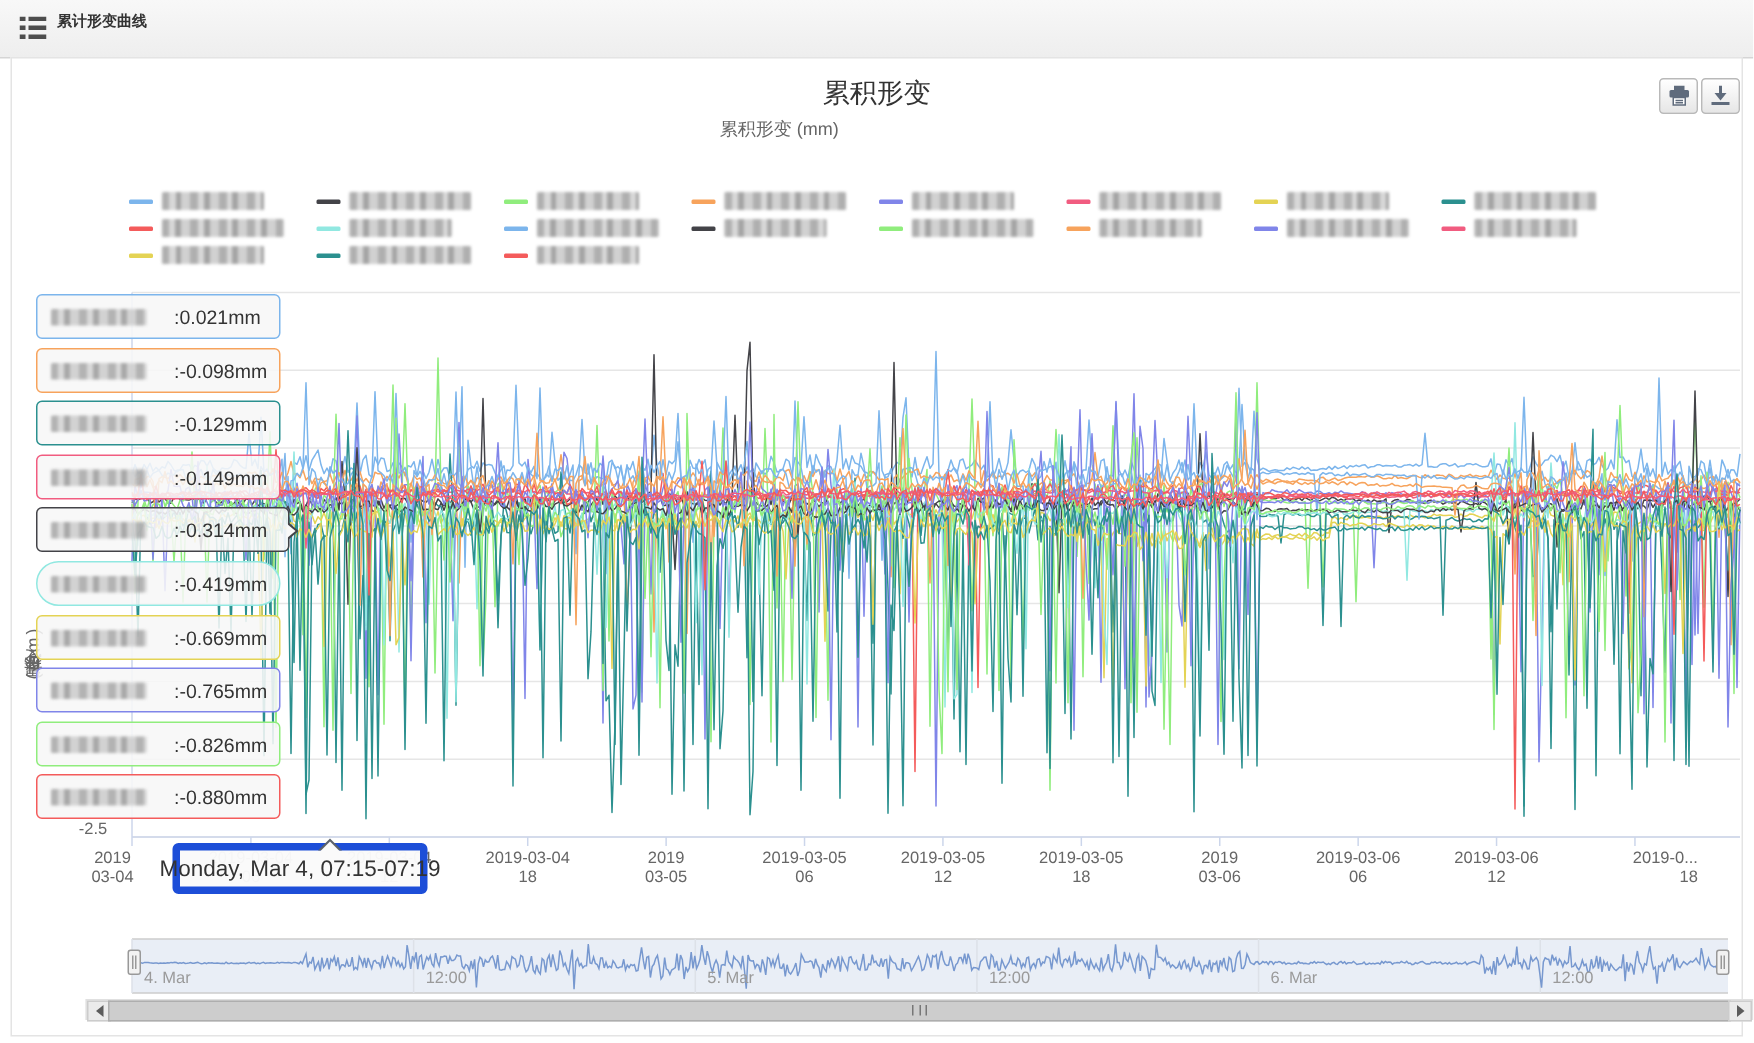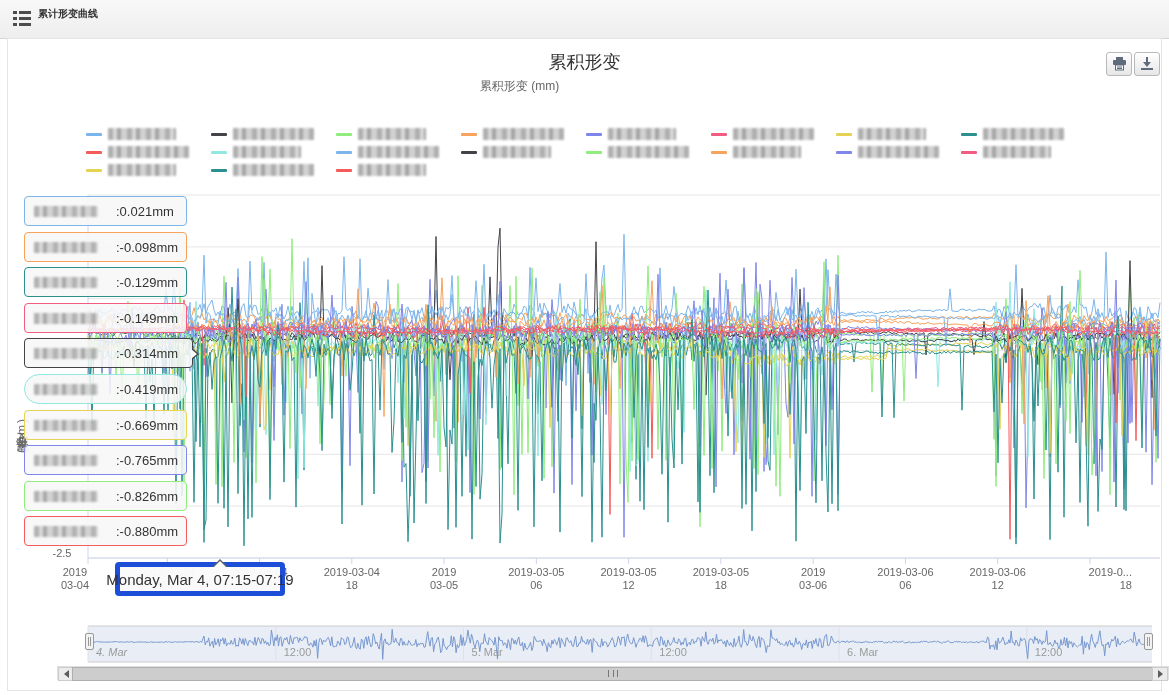--- a/index.html
+++ b/index.html
@@ -320,21 +320,21 @@
       <line x1="88" x2="1152" y1="37" y2="37" stroke="#ccc"></line>
       <line x1="88" x2="88" y1="1" y2="37" stroke="#dde1e8"></line>
       <line x1="275.7647058823529" x2="275.7647058823529" y1="1" y2="37" stroke="#dde1e8"></line>
       <line x1="463.52941176470586" x2="463.52941176470586" y1="1" y2="37" stroke="#dde1e8"></line>
       <line x1="651.2941176470588" x2="651.2941176470588" y1="1" y2="37" stroke="#dde1e8"></line>
       <line x1="839.0588235294117" x2="839.0588235294117" y1="1" y2="37" stroke="#dde1e8"></line>
       <line x1="1026.8235294117646" x2="1026.8235294117646" y1="1" y2="37" stroke="#dde1e8"></line>
       <polyline points="88.0,17.1 89.2,16.9 90.4,17.0 91.6,16.8 92.7,16.9 93.9,16.9 95.1,17.2 96.3,16.6 97.5,16.6 98.7,16.7 99.8,16.9 101.0,17.0 102.2,17.1 103.4,17.0 104.6,17.0 105.8,17.3 106.9,17.0 108.1,17.1 109.3,17.0 110.5,17.2 111.7,16.8 112.9,17.0 114.0,16.6 115.2,16.8 116.4,16.5 117.6,16.7 118.8,17.3 120.0,16.8 121.1,17.2 122.3,16.7 123.5,17.3 124.7,17.2 125.9,17.0 127.1,16.7 128.2,17.1 129.4,17.2 130.6,16.8 131.8,16.6 133.0,17.1 134.2,17.5 135.3,17.3 136.5,16.9 137.7,17.4 138.9,16.8 140.1,17.0 141.3,16.9 142.4,17.2 143.6,17.1 144.8,17.0 146.0,17.1 147.2,17.4 148.4,17.2 149.5,17.5 150.7,16.5 151.9,17.3 153.1,17.3 154.3,16.9 155.5,17.4 156.6,17.4 157.8,17.1 159.0,17.4 160.2,17.0 161.4,17.1 162.6,17.0 163.7,17.5 164.9,17.0 166.1,16.6 167.3,17.2 168.5,16.8 169.7,16.7 170.8,17.5 172.0,17.0 173.2,17.4 174.4,16.9 175.6,16.5 176.8,17.3 177.9,17.0 179.1,17.0 180.3,16.9 181.5,17.0 182.7,17.1 183.9,17.0 185.1,16.6 186.2,17.1 187.4,16.6 188.6,16.6 189.8,16.9 191.0,16.8 192.2,16.7 193.3,16.8 194.5,17.2 195.7,16.6 196.9,16.6 198.1,17.0 199.3,17.5 200.4,16.1 201.6,17.4 202.8,14.0 204.0,11.0 205.2,19.9 206.4,16.4 207.5,17.1 208.7,12.9 209.9,21.2 211.1,18.6 212.3,16.2 213.5,22.6 214.6,13.4 215.8,19.8 217.0,17.9 218.2,13.7 219.4,21.3 220.6,14.4 221.7,15.9 222.9,12.8 224.1,19.1 225.3,13.3 226.5,21.0 227.7,18.3 228.8,18.2 230.0,19.4 231.2,15.3 232.4,19.1 233.6,18.7 234.8,13.1 235.9,21.4 237.1,20.0 238.3,21.3 239.5,12.8 240.7,15.1 241.9,18.9 243.0,13.6 244.2,20.2 245.4,13.6 246.6,17.4 247.8,20.6 249.0,15.8 250.1,15.3 251.3,17.1 252.5,16.9 253.7,19.9 254.9,12.2 256.1,20.4 257.2,16.0 258.4,12.4 259.6,15.7 260.8,19.1 262.0,13.3 263.2,14.0 264.3,18.4 265.5,15.8 266.7,19.5 267.9,17.3 269.1,20.9 270.3,19.4 271.4,5.0 272.6,12.2 273.8,21.0 275.0,12.4 276.2,15.6 277.4,9.8 278.5,21.1 279.7,12.7 280.9,11.8 282.1,21.3 283.3,16.9 284.5,13.0 285.7,14.9 286.8,12.2 288.0,17.7 289.2,19.4 290.4,10.4 291.6,16.0 292.8,19.0 293.9,12.9 295.1,13.0 296.3,12.3 297.5,12.6 298.7,17.5 299.9,12.8 301.0,15.4 302.2,15.4 303.4,14.3 304.6,11.7 305.8,12.4 307.0,12.3 308.1,19.1 309.3,20.7 310.5,18.1 311.7,18.8 312.9,22.2 314.1,15.6 315.2,21.0 316.4,14.6 317.6,33.3 318.8,17.6 320.0,13.2 321.2,14.4 322.3,19.6 323.5,15.0 324.7,16.5 325.9,16.2 327.1,13.5 328.3,12.4 329.4,15.5 330.6,20.7 331.8,11.8 333.0,21.5 334.2,21.8 335.4,21.3 336.5,21.3 337.7,16.0 338.9,17.8 340.1,20.4 341.3,12.7 342.5,13.7 343.6,14.4 344.8,19.6 346.0,18.3 347.2,12.0 348.4,12.8 349.6,19.5 350.7,22.8 351.9,21.5 353.1,17.9 354.3,12.4 355.5,21.8 356.7,23.8 357.8,18.3 359.0,22.6 360.2,24.3 361.4,14.1 362.6,15.3 363.8,23.3 364.9,14.5 366.1,11.8 367.3,19.8 368.5,11.3 369.7,16.9 370.9,21.9 372.0,20.9 373.2,8.7 374.4,12.2 375.6,18.9 376.8,17.0 378.0,21.2 379.2,24.0 380.3,15.7 381.5,8.1 382.7,34.4 383.9,16.0 385.1,13.9 386.3,18.8 387.4,17.3 388.6,20.2 389.8,18.9 391.0,18.8 392.2,4.3 393.4,17.0 394.5,17.4 395.7,13.0 396.9,17.3 398.1,18.0 399.3,20.8 400.5,13.6 401.6,13.6 402.8,20.3 404.0,16.5 405.2,20.1 406.4,19.1 407.6,20.1 408.7,15.5 409.9,17.2 411.1,19.9 412.3,20.3 413.5,19.6 414.7,19.5 415.8,14.5 417.0,21.7 418.2,18.4 419.4,20.1 420.6,18.0 421.8,18.8 422.9,18.1 424.1,22.3 425.3,21.9 426.5,14.1 427.7,6.6 428.9,15.3 430.0,21.2 431.2,13.2 432.4,12.6 433.6,26.7 434.8,19.3 436.0,17.7 437.1,14.1 438.3,12.0 439.5,18.8 440.7,27.6 441.9,25.7 443.1,13.4 444.2,20.9 445.4,21.8 446.6,24.7 447.8,21.7 449.0,21.0 450.2,20.0 451.3,10.8 452.5,21.9 453.7,11.7 454.9,14.8 456.1,27.7 457.3,19.6 458.4,22.6 459.6,20.3 460.8,9.7 462.0,20.6 463.2,12.3 464.4,20.6 465.5,18.2 466.7,14.4 467.9,5.1 469.1,12.9 470.3,18.2 471.5,9.1 472.6,12.9 473.8,19.3 475.0,23.0 476.2,17.8 477.4,15.1 478.6,18.0 479.8,26.7 480.9,18.5 482.1,18.0 483.3,18.5 484.5,8.7 485.7,16.2 486.9,17.8 488.0,19.9 489.2,12.7 490.4,14.5 491.6,15.3 492.8,17.0 494.0,20.1 495.1,12.3 496.3,21.7 497.5,34.1 498.7,11.7 499.9,15.2 501.1,15.6 502.2,15.5 503.4,20.4 504.6,17.9 505.8,18.7 507.0,23.2 508.2,14.6 509.3,18.2 510.5,24.9 511.7,13.3 512.9,14.1 514.1,19.0 515.3,15.1 516.4,19.5 517.6,15.1 518.8,12.0 520.0,20.2 521.2,20.5 522.4,17.4 523.5,26.0 524.7,18.2 525.9,23.1 527.1,24.4 528.3,22.5 529.5,20.0 530.6,17.0 531.8,25.6 533.0,22.1 534.2,11.3 535.4,13.7 536.6,16.4 537.7,16.3 538.9,16.4 540.1,15.6 541.3,16.2 542.5,20.7 543.7,14.2 544.8,18.0 546.0,20.0 547.2,26.7 548.4,17.7 549.6,21.0 550.8,22.7 551.9,15.2 553.1,19.1 554.3,14.4 555.5,16.3 556.7,20.2 557.9,16.5 559.0,12.5 560.2,22.8 561.4,13.5 562.6,16.3 563.8,18.8 565.0,21.5 566.1,13.3 567.3,12.8 568.5,16.3 569.7,17.7 570.9,15.7 572.1,20.7 573.3,21.6 574.4,17.0 575.6,11.0 576.8,21.7 578.0,21.4 579.2,17.7 580.4,18.1 581.5,11.4 582.7,16.7 583.9,15.8 585.1,18.3 586.3,19.1 587.5,14.0 588.6,19.5 589.8,15.0 591.0,14.6 592.2,27.4 593.4,13.1 594.6,15.7 595.7,16.8 596.9,17.2 598.1,20.9 599.3,21.1 600.5,22.1 601.7,13.8 602.8,21.0 604.0,16.9 605.2,16.9 606.4,17.5 607.6,22.1 608.8,20.0 609.9,17.8 611.1,15.2 612.3,12.7 613.5,16.1 614.7,22.0 615.9,21.2 617.0,17.6 618.2,11.5 619.4,14.0 620.6,20.1 621.8,12.2 623.0,12.9 624.1,11.7 625.3,21.3 626.5,13.5 627.7,9.0 628.9,14.9 630.1,17.8 631.2,18.7 632.4,18.4 633.6,12.6 634.8,16.9 636.0,22.3 637.2,18.2 638.3,17.1 639.5,13.5 640.7,13.4 641.9,16.7 643.1,10.7 644.3,17.7 645.4,10.8 646.6,14.6 647.8,21.8 649.0,20.0 650.2,20.1 651.4,20.4 652.5,21.4 653.7,16.1 654.9,14.9 656.1,13.2 657.3,13.0 658.5,18.3 659.6,21.1 660.8,11.5 662.0,13.0 663.2,20.1 664.4,15.6 665.6,21.7 666.7,21.5 667.9,14.9 669.1,17.8 670.3,20.5 671.5,18.4 672.7,16.5 673.9,12.5 675.0,17.5 676.2,17.3 677.4,18.7 678.6,13.8 679.8,15.4 681.0,20.2 682.1,17.3 683.3,19.4 684.5,13.7 685.7,13.1 686.9,21.5 688.1,18.5 689.2,17.3 690.4,20.1 691.6,14.7 692.8,14.2 694.0,18.7 695.2,16.4 696.3,16.9 697.5,12.7 698.7,13.1 699.9,13.9 701.1,21.2 702.3,11.7 703.4,14.3 704.6,16.5 705.8,6.8 707.0,16.9 708.2,19.4 709.4,15.0 710.5,14.3 711.7,16.3 712.9,13.2 714.1,19.2 715.3,17.4 716.5,9.2 717.6,18.1 718.8,14.9 720.0,15.9 721.2,14.3 722.4,16.5 723.6,19.1 724.7,16.1 725.9,21.9 727.1,14.9 728.3,18.3 729.5,20.6 730.7,17.5 731.8,20.3 733.0,22.2 734.2,13.4 735.4,21.5 736.6,18.6 737.8,16.5 738.9,11.1 740.1,20.2 741.3,22.3 742.5,17.5 743.7,4.6 744.9,16.7 746.0,16.7 747.2,20.7 748.4,18.2 749.6,9.6 750.8,14.6 752.0,16.0 753.1,11.4 754.3,15.1 755.5,20.0 756.7,22.7 757.9,14.2 759.1,11.4 760.2,22.3 761.4,12.6 762.6,13.8 763.8,15.4 765.0,19.9 766.2,27.6 767.4,20.6 768.5,21.3 769.7,21.3 770.9,4.8 772.1,13.0 773.3,13.1 774.5,14.0 775.6,15.7 776.8,13.7 778.0,17.9 779.2,16.5 780.4,19.8 781.6,18.2 782.7,19.2 783.9,20.5 785.1,19.7 786.3,16.6 787.5,21.3 788.7,16.7 789.8,15.3 791.0,20.1 792.2,18.0 793.4,22.2 794.6,19.8 795.8,12.8 796.9,18.6 798.1,19.3 799.3,16.1 800.5,19.1 801.7,24.6 802.9,18.9 804.0,18.5 805.2,20.4 806.4,14.9 807.6,23.0 808.8,17.1 810.0,17.9 811.1,16.1 812.3,23.5 813.5,15.2 814.7,18.6 815.9,13.6 817.1,20.0 818.2,21.5 819.4,13.3 820.6,14.6 821.8,22.7 823.0,22.1 824.2,13.9 825.3,10.6 826.5,9.3 827.7,20.5 828.9,20.6 830.1,18.0 831.3,11.0 832.4,13.4 833.6,16.7 834.8,17.4 836.0,18.0 837.2,16.3 838.4,16.1 839.5,17.8 840.7,17.2 841.9,16.0 843.1,16.7 844.3,16.2 845.5,17.9 846.6,16.0 847.8,16.1 849.0,17.8 850.2,16.4 851.4,16.7 852.6,16.1 853.7,16.3 854.9,17.3 856.1,16.5 857.3,17.9 858.5,17.1 859.7,17.2 860.8,17.6 862.0,17.5 863.2,17.1 864.4,17.5 865.6,16.0 866.8,17.1 868.0,16.9 869.1,17.4 870.3,17.2 871.5,17.5 872.7,17.6 873.9,16.6 875.1,17.1 876.2,16.0 877.4,17.2 878.6,16.4 879.8,16.6 881.0,16.6 882.2,16.3 883.3,17.3 884.5,18.0 885.7,17.2 886.9,18.0 888.1,17.0 889.3,16.6 890.4,17.6 891.6,17.9 892.8,16.5 894.0,16.0 895.2,17.2 896.4,16.2 897.5,17.7 898.7,16.9 899.9,16.8 901.1,17.0 902.3,16.0 903.5,17.0 904.6,18.0 905.8,17.7 907.0,17.5 908.2,17.4 909.4,16.4 910.6,17.9 911.7,17.8 912.9,17.1 914.1,17.6 915.3,17.2 916.5,17.7 917.7,17.2 918.8,17.0 920.0,17.8 921.2,16.0 922.4,17.1 923.6,15.9 924.8,16.7 925.9,16.3 927.1,16.5 928.3,17.8 929.5,17.0 930.7,16.9 931.9,16.7 933.0,17.0 934.2,16.0 935.4,16.6 936.6,17.0 937.8,15.9 939.0,17.3 940.1,17.0 941.3,18.1 942.5,17.8 943.7,16.8 944.9,17.5 946.1,16.8 947.2,16.2 948.4,16.0 949.6,17.0 950.8,17.7 952.0,17.5 953.2,17.7 954.3,16.5 955.5,16.8 956.7,16.3 957.9,17.1 959.1,16.7 960.3,16.4 961.5,17.6 962.6,17.3 963.8,16.9 965.0,17.7 966.2,16.7 967.4,17.8 968.6,17.3 969.7,17.2 970.9,16.5 972.1,17.6 973.3,17.2 974.5,17.6 975.7,17.1 976.8,16.4 978.0,18.1 979.2,17.1 980.4,16.8 981.6,16.3 982.8,16.0 983.9,16.5 985.1,17.2 986.3,17.6 987.5,11.9 988.7,13.5 989.9,24.1 991.0,20.2 992.2,21.6 993.4,19.8 994.6,24.4 995.8,15.8 997.0,24.9 998.1,13.1 999.3,18.3 1000.5,17.3 1001.7,15.3 1002.9,12.2 1004.1,16.1 1005.2,19.9 1006.4,17.6 1007.6,18.9 1008.8,14.7 1010.0,18.1 1011.2,6.0 1012.3,17.3 1013.5,17.0 1014.7,20.3 1015.9,15.0 1017.1,17.1 1018.3,20.9 1019.4,20.8 1020.6,12.8 1021.8,15.8 1023.0,14.7 1024.2,13.4 1025.4,15.6 1026.5,23.7 1027.7,33.5 1028.9,16.3 1030.1,13.6 1031.3,14.3 1032.5,14.6 1033.6,18.5 1034.8,11.5 1036.0,15.2 1037.2,13.5 1038.4,18.7 1039.6,14.5 1040.7,16.0 1041.9,19.5 1043.1,15.8 1044.3,17.6 1045.5,16.6 1046.7,5.7 1047.8,19.6 1049.0,19.3 1050.2,17.3 1051.4,20.0 1052.6,21.5 1053.8,19.0 1054.9,15.1 1056.1,18.8 1057.3,17.8 1058.5,23.0 1059.7,22.4 1060.9,14.5 1062.1,20.2 1063.2,18.9 1064.4,12.3 1065.6,20.8 1066.8,12.9 1068.0,22.9 1069.2,15.8 1070.3,18.5 1071.5,16.7 1072.7,22.2 1073.9,17.8 1075.1,19.6 1076.3,21.2 1077.4,22.0 1078.6,20.9 1079.8,19.7 1081.0,20.2 1082.2,11.2 1083.4,29.2 1084.5,16.4 1085.7,22.7 1086.9,17.5 1088.1,18.7 1089.3,24.7 1090.5,14.7 1091.6,9.0 1092.8,16.3 1094.0,18.3 1095.2,22.5 1096.4,17.5 1097.6,18.3 1098.7,11.6 1099.9,5.8 1101.1,15.3 1102.3,21.0 1103.5,19.8 1104.7,30.8 1105.8,19.0 1107.0,19.5 1108.2,17.0 1109.4,22.9 1110.6,18.3 1111.8,14.2 1112.9,16.1 1114.1,14.2 1115.3,11.2 1116.5,21.9 1117.7,13.5 1118.9,19.0 1120.0,20.0 1121.2,17.9 1122.4,16.1 1123.6,17.1 1124.8,18.2 1126.0,16.9 1127.1,15.8 1128.3,16.4 1129.5,15.4 1130.7,13.8 1131.9,16.1 1133.1,17.7 1134.2,7.1 1135.4,13.0 1136.6,20.8 1137.8,17.8 1139.0,13.9 1140.2,17.9 1141.3,19.0 1142.5,19.6 1143.7,19.2 1144.9,21.2 1146.1,16.0 1147.3,16.1 1148.4,20.6 1149.6,14.2 1150.8,14.5 1152.0,12.9" fill="none" stroke="#7798cf" stroke-width="1"></polyline>
     </svg>
   <div id="navlabs">
-      <div class="navlab" style="left: 96px; font-style: italic;">4. Mar</div>
+      <div class="navlab" style="left: 96px;">4. Mar</div>
       <div class="navlab" style="left: 283.765px;">12:00</div>
       <div class="navlab" style="left: 471.529px;">5. Mar</div>
       <div class="navlab" style="left: 659.294px;">12:00</div>
       <div class="navlab" style="left: 847.059px;">6. Mar</div>
       <div class="navlab" style="left: 1034.82px;">12:00</div>
     </div>
   <div class="handle" style="left:85px">
       <i style="left:2px"></i>
       <i style="left:4px"></i>
     </div>

